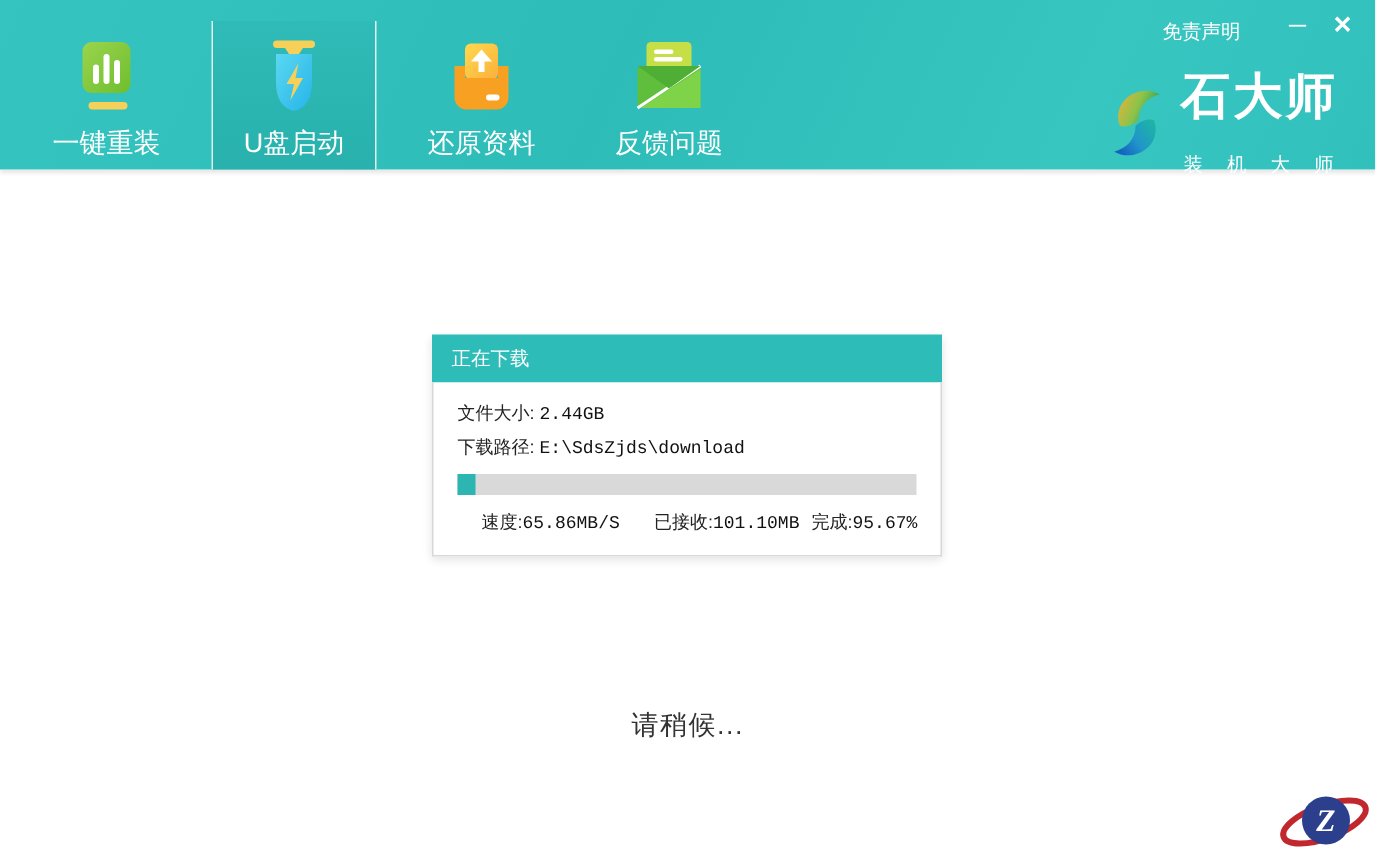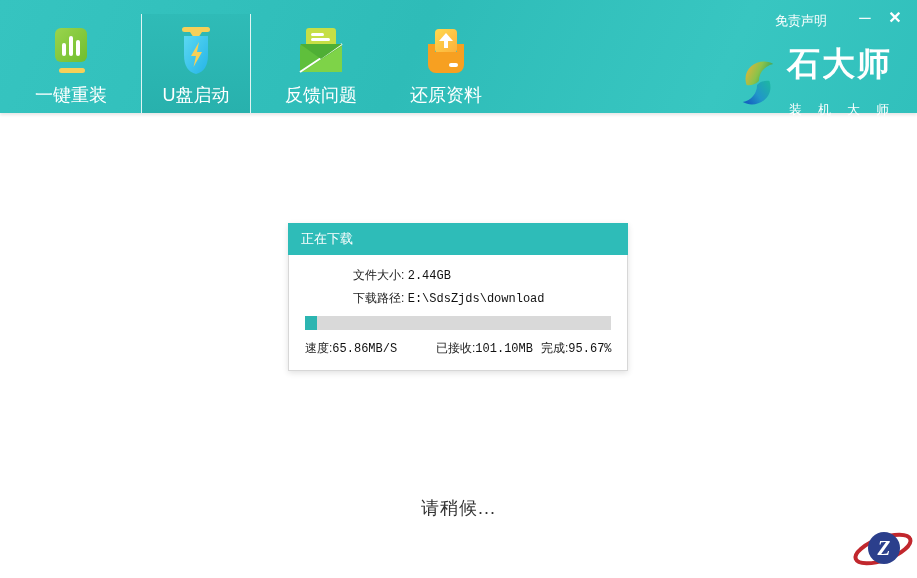--- a/index.html
+++ b/index.html
@@ -37,33 +37,33 @@
   .brand-name { color:#fff; font-size:33px; font-weight:bold; line-height:36px; letter-spacing:2px; white-space:nowrap; }
   .brand-tagline { color:#fff; font-size:13px; letter-spacing:16px; margin-top:19px; white-space:nowrap; text-indent:2px; }
 
   
   .dialog { position:absolute; left:288px; top:223px; width:340px; box-shadow:0 2px 6px rgba(0,0,0,0.12); }
   .dialog-header {
     height:32px; background:#2ebcb8; color:#fff; font-size:13px; font-weight:normal;
     line-height:32px; padding-left:13px;
   }
   .dialog-body { background:#fff; border:1px solid #d7d7d7; border-top:none; padding:12px 16px 14px 16px; }
-  .drow { font-size:12px; color:#222; line-height:16px; margin-bottom:6px; white-space:nowrap;margin-left:48px; }
+  .drow { font-size:12px; color:#222; line-height:16px; margin-bottom:6px; white-space:nowrap; }
   .drow .dval { font-family:"Liberation Mono", monospace; font-size:12px; color:#111; }
   .progress-track { width:100%; height:14px; background:#d9d9d9; margin:9px 0 10px 0; }
   .progress-fill { height:100%; background:#2cb5b1; width:4%; }
   .stats { position:relative; height:16px; font-size:12px; color:#222; }
   .stat { position:absolute; top:0; white-space:nowrap; }
   .stat .dval { font-family:"Liberation Mono", monospace; font-size:12px; color:#111; }
-  .stat-speed { left:0; }
+  .stat-speed { left:16px; }
   .stat-received { left:131px; }
   .stat-done { left:236px; }
 
   
-  .wait-text { position:absolute; top:496px; left:0; width:917px; text-align:center; font-size:18px; color:#333; letter-spacing:1px; }
+  .wait-text { position:absolute; top:471px; left:0; width:917px; text-align:center; font-size:18px; color:#333; letter-spacing:1px; }
 
   
   .watermark { position:absolute; right:2px; bottom:2px; display:flex; align-items:center; }
   .wm-text { display:flex; flex-direction:column; margin-left:2px; }
   .wm-site { color:#9e1c20; font-size:17px; font-weight:bold; font-family:"Liberation Serif", serif; line-height:19px; white-space:nowrap; }
   .wm-url { color:#20397c; font-size:12px; font-weight:bold; line-height:14px; font-family:"Liberation Serif", serif; }
 </style>
 </head>
 <body>
 
@@ -105,50 +105,50 @@
             <path d="M16,7 L28,7 L24,13 L20,13 Z" fill="#f6d058"></path>
             <path d="M10,11 H34 V30 Q34,46 22,49 Q10,46 10,30 Z" fill="url(#gCyan)"></path>
             <polygon points="25,17 17,31 22,31 19.5,42 28,27 23,27" fill="#f6d058"></polygon>
           </svg>
         </div>
         <div class="tab-label">U盘启动</div>
       </div>
 
       <div class="tab">
         <div class="icon-wrap">
-          <svg width="46" height="50" viewBox="0 0 46 50">
-            <rect x="8" y="2" width="30" height="24" rx="3" fill="#c6df46"></rect>
-            <rect x="13" y="7" width="13" height="3" rx="1.5" fill="#fff"></rect>
-            <rect x="13" y="12" width="19" height="3" rx="1.5" fill="#fff"></rect>
-            <rect x="2" y="18" width="42" height="28" rx="3" fill="#5fbf3c"></rect>
-            <polygon points="44,20 44,46 4,46" fill="#7ed348"></polygon>
-            <line x1="2" y1="46" x2="44" y2="18" stroke="#fff" stroke-width="2"></line>
-            <polygon points="2,18 23,33 44,18" fill="#4faf35"></polygon>
-          </svg>
-        </div>
-        <div class="tab-label">反馈问题</div>
-      </div>
-
-      <div class="tab">
-        <div class="icon-wrap">
           <svg width="46" height="52" viewBox="0 0 46 52">
             <defs>
               <linearGradient id="gAmber" x1="0" y1="0" x2="1" y2="1">
                 <stop offset="0" stop-color="#ffd94e"></stop>
                   <stop offset="1" stop-color="#fbb03b"></stop>
               </linearGradient>
             </defs>
             <rect x="12" y="4" width="22" height="24" rx="4" fill="url(#gAmber)"></rect>
             <polygon points="23,8 16,16 30,16" fill="#fff"></polygon>
             <rect x="21" y="15" width="4" height="8" fill="#fff"></rect>
             <path d="M5,19 h7 v8 h22 v-8 h7 v21 a8,8 0 0 1 -8,8 H13 a8,8 0 0 1 -8,-8 Z" fill="#f7a021"></path>
             <rect x="26" y="38" width="9" height="4" rx="2" fill="#fff"></rect>
           </svg>
         </div>
         <div class="tab-label">还原资料</div>
+      </div>
+
+      <div class="tab">
+        <div class="icon-wrap">
+          <svg width="46" height="50" viewBox="0 0 46 50">
+            <rect x="8" y="2" width="30" height="24" rx="3" fill="#c6df46"></rect>
+            <rect x="13" y="7" width="13" height="3" rx="1.5" fill="#fff"></rect>
+            <rect x="13" y="12" width="19" height="3" rx="1.5" fill="#fff"></rect>
+            <rect x="2" y="18" width="42" height="28" rx="3" fill="#5fbf3c"></rect>
+            <polygon points="44,20 44,46 4,46" fill="#7ed348"></polygon>
+            <line x1="2" y1="46" x2="44" y2="18" stroke="#fff" stroke-width="2"></line>
+            <polygon points="2,18 23,33 44,18" fill="#4faf35"></polygon>
+          </svg>
+        </div>
+        <div class="tab-label">反馈问题</div>
       </div>
 
 
     </div>
 
     <div class="disclaimer">免责声明</div>
     <div class="win-btns">
       <div class="win-btn">─</div>
       <div class="win-btn">✕</div>
     </div>

